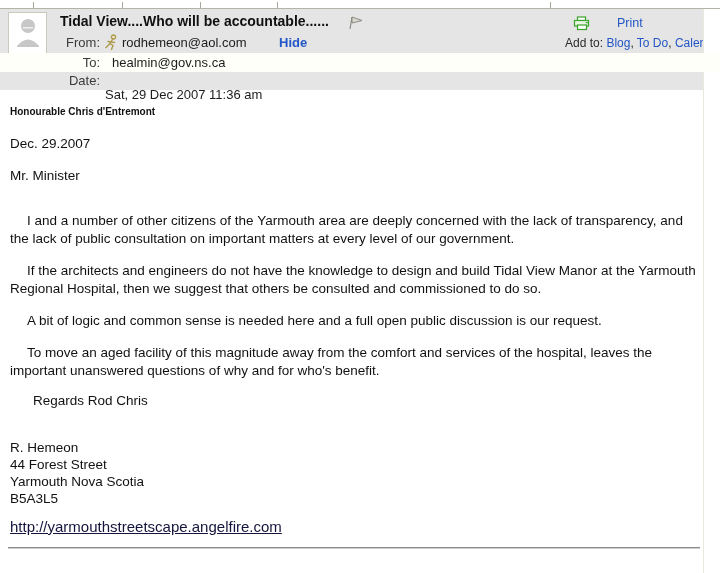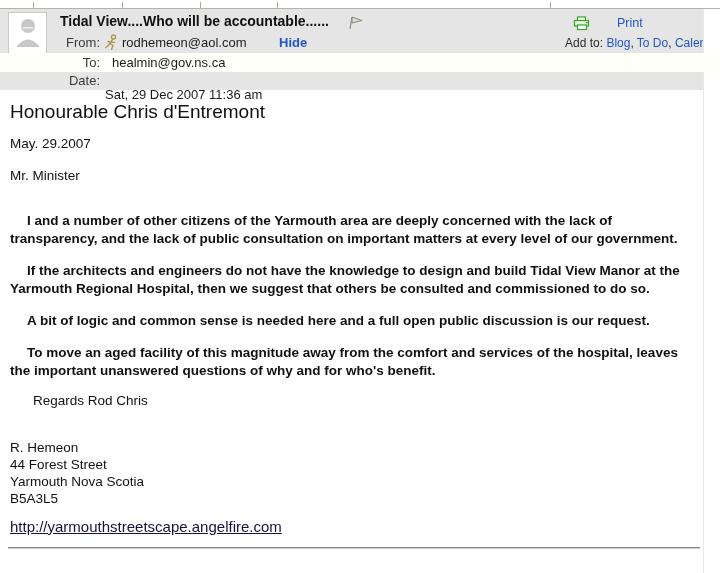--- a/index.html
+++ b/index.html
@@ -44,24 +44,24 @@
   }
   .addto-line .sep { white-space:pre; color:#2a2a2a; }
   .blue-link { color:#2356c6; cursor:pointer; text-decoration:none; }
   
   .mailbody {
     position:absolute; top:90px; left:0; width:703px;
     padding:13px 0 0 10px; box-sizing:border-box;
     font-size:13.5px; line-height:18px; color:#111111;
   }
   .mailbody .inner { width:690px; }
-  .salutation { font-weight:normal; margin:0 0 14px 0; font-size:19px; }
+  .salutation { font-weight:bold; margin:0 0 14px 0; font-size:10px; }
   .dateline   { margin:0 0 14px 0; }
   .greeting   { margin:12px 0 27px 0; }
-  .para       { margin:12px 0 14px 0; text-indent:17px;font-weight:bold; }
+  .para       { margin:12px 0 14px 0; text-indent:17px; }
   .para.last  { margin-bottom:12px; }
   .regards    { margin:0 0 29px 0; text-indent:23px; }
   .sigblock   { line-height:17px; margin:0 0 11px 0; }
   .siteline   { margin:0; }
   .sitelink {
     font-family:Liberation Sans, sans-serif; font-size:15px; color:#14143c;
     text-decoration:underline; cursor:pointer;
   }
   .divider {
     margin:10px 0 0 -2px; width:692px; height:0;
@@ -144,21 +144,21 @@
   </div>
 
   <div class="addto-line">
     <span>Add to:</span><span class="sep"> </span><span class="blue-link">Blog</span><span class="sep">, </span><span class="blue-link">To Do</span><span class="sep">, </span><span class="blue-link">Calenda</span>
   </div>
 </div>
 
 <div class="mailbody">
   <div class="inner">
     <p class="salutation">Honourable Chris d'Entremont</p>
-    <p class="dateline">May. 29.2007</p>
+    <p class="dateline">Dec. 29.2007</p>
     <p class="greeting">Mr. Minister</p>
 
     <p class="para">I and a number of other citizens of the Yarmouth area are deeply concerned with the lack of transparency,  and the lack of public consultation on important matters at every level of our government.</p>
     <p class="para">If the architects and engineers do not have the knowledge to design and build Tidal View Manor at the Yarmouth Regional Hospital, then we suggest that others be consulted and commissioned to do so.</p>
     <p class="para">A bit of logic and common sense is needed here and a full open public discussion is our request.</p>
     <p class="para last">To move an aged facility of this magnitude away from the comfort and services of the hospital, leaves the important unanswered questions of  why and for who's benefit.</p>
 
     <p class="regards">Regards Rod Chris</p>
 
     <div class="sigblock">

